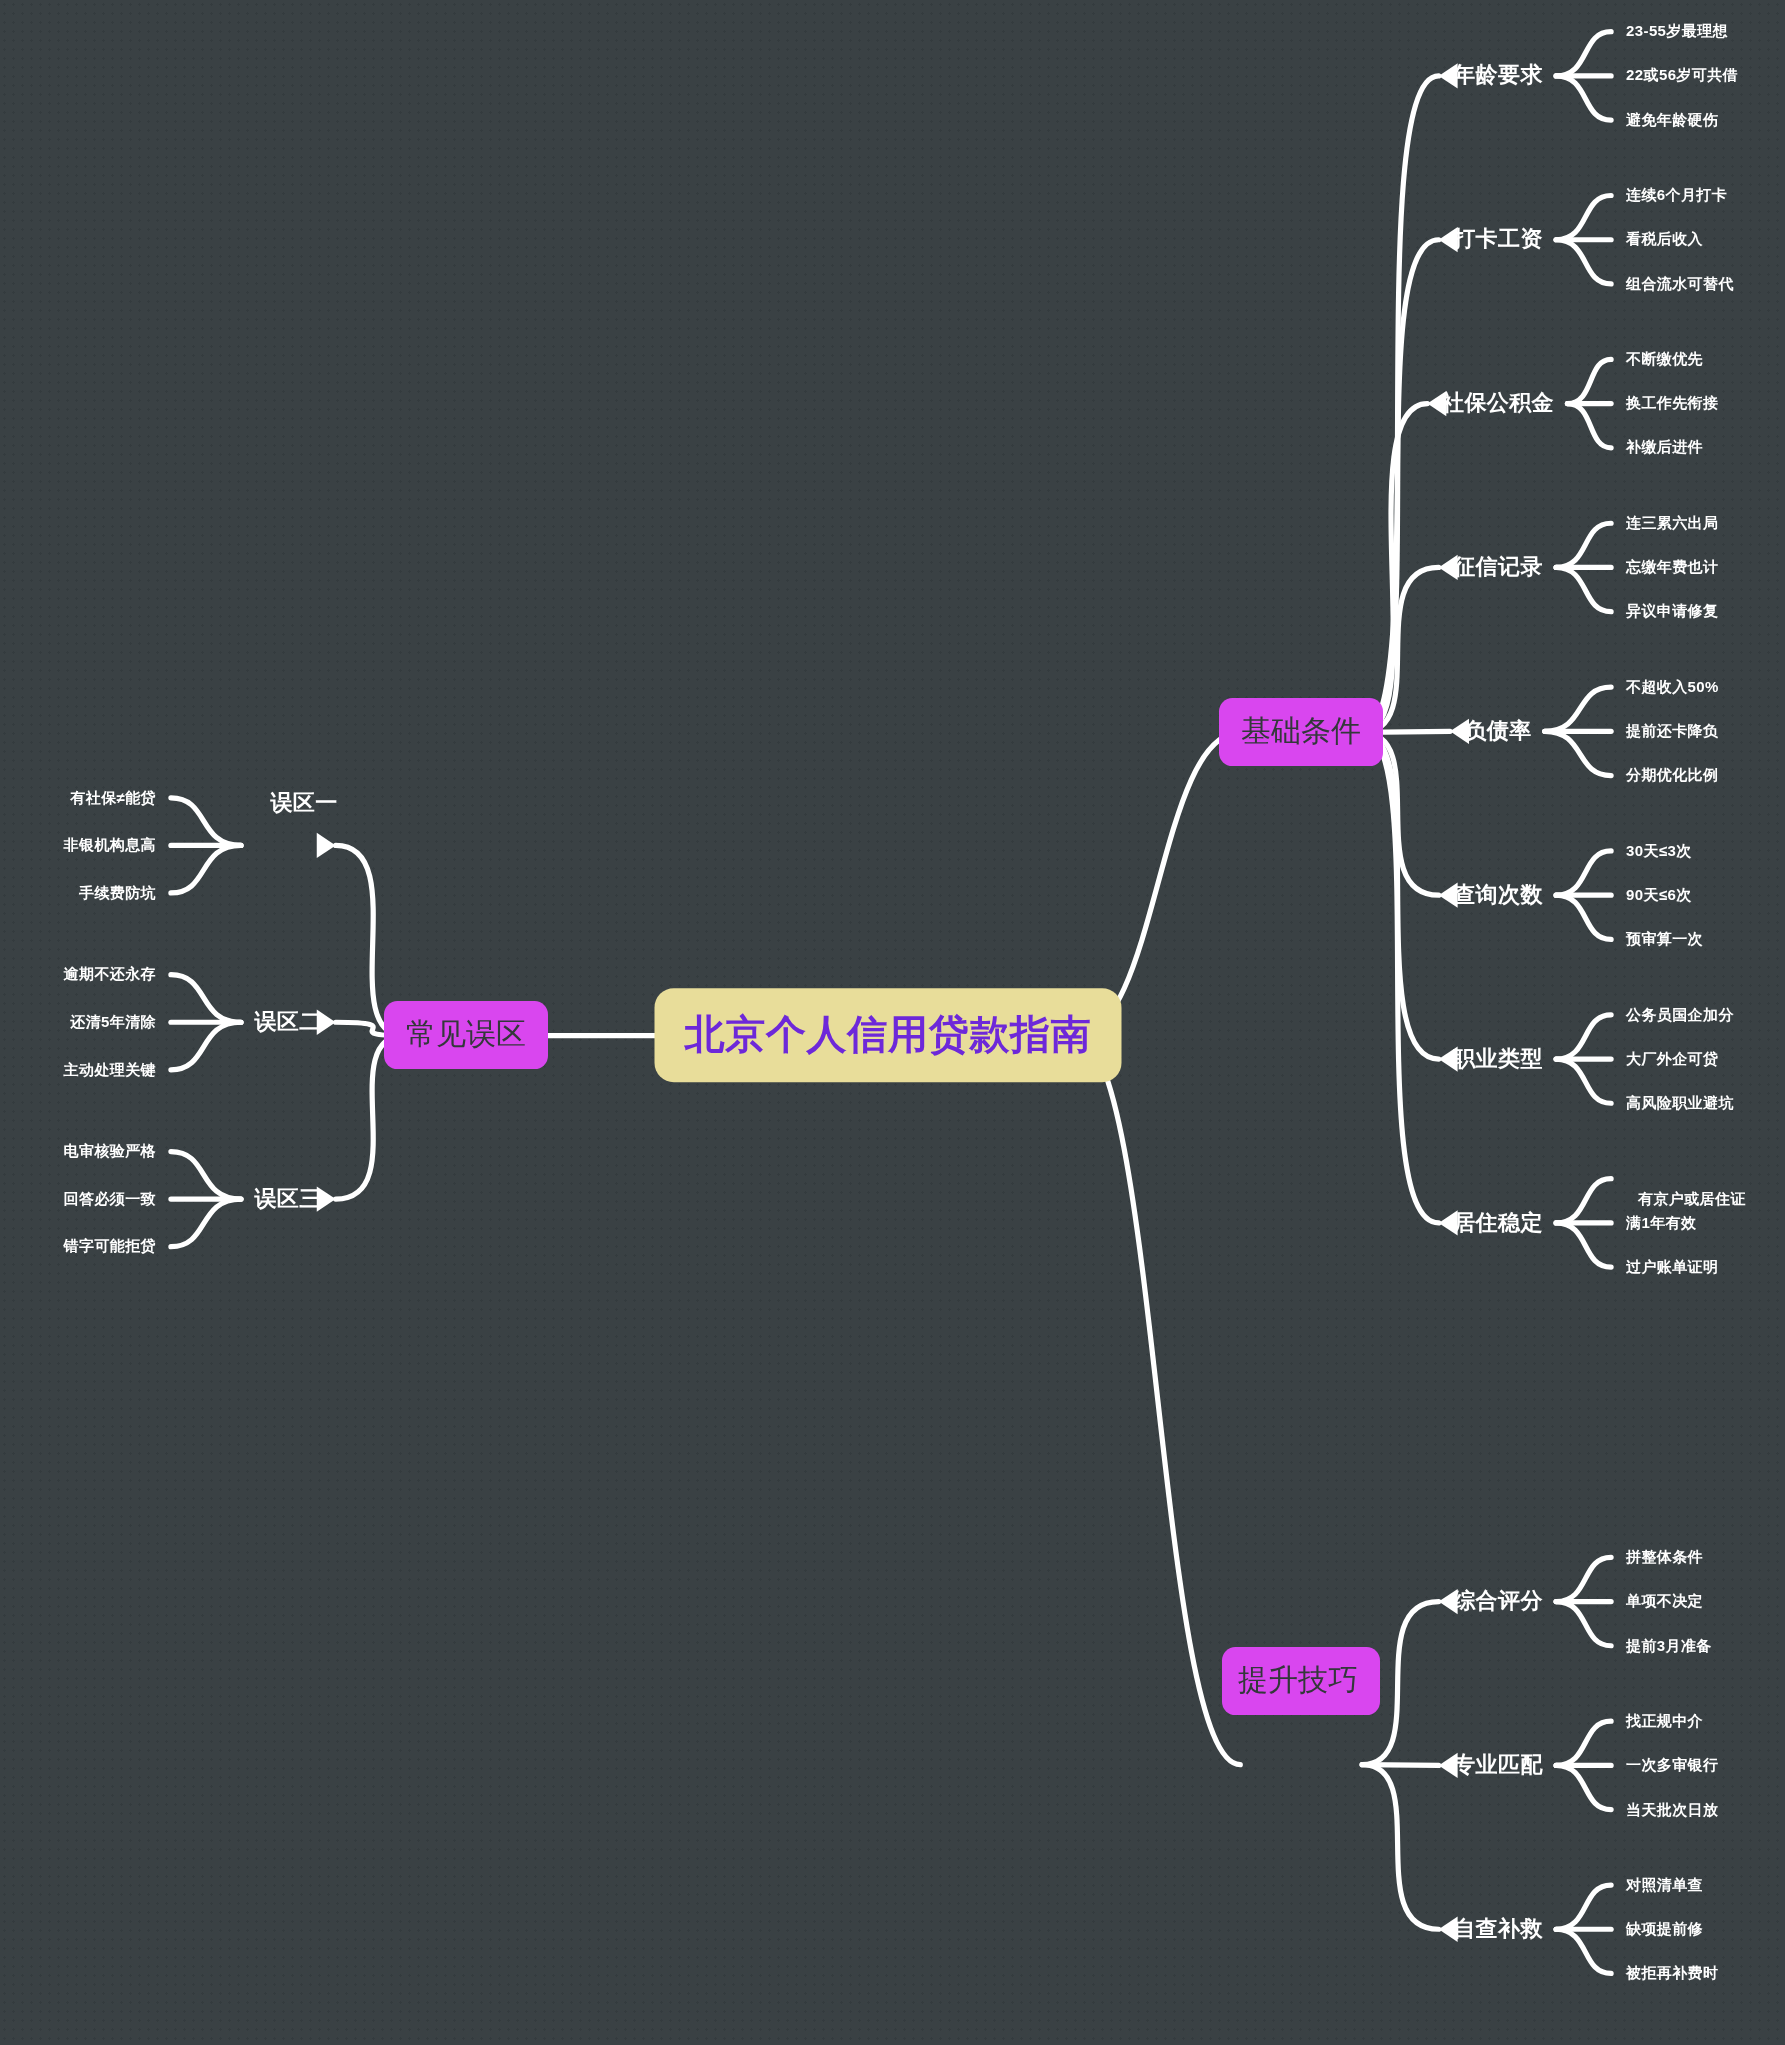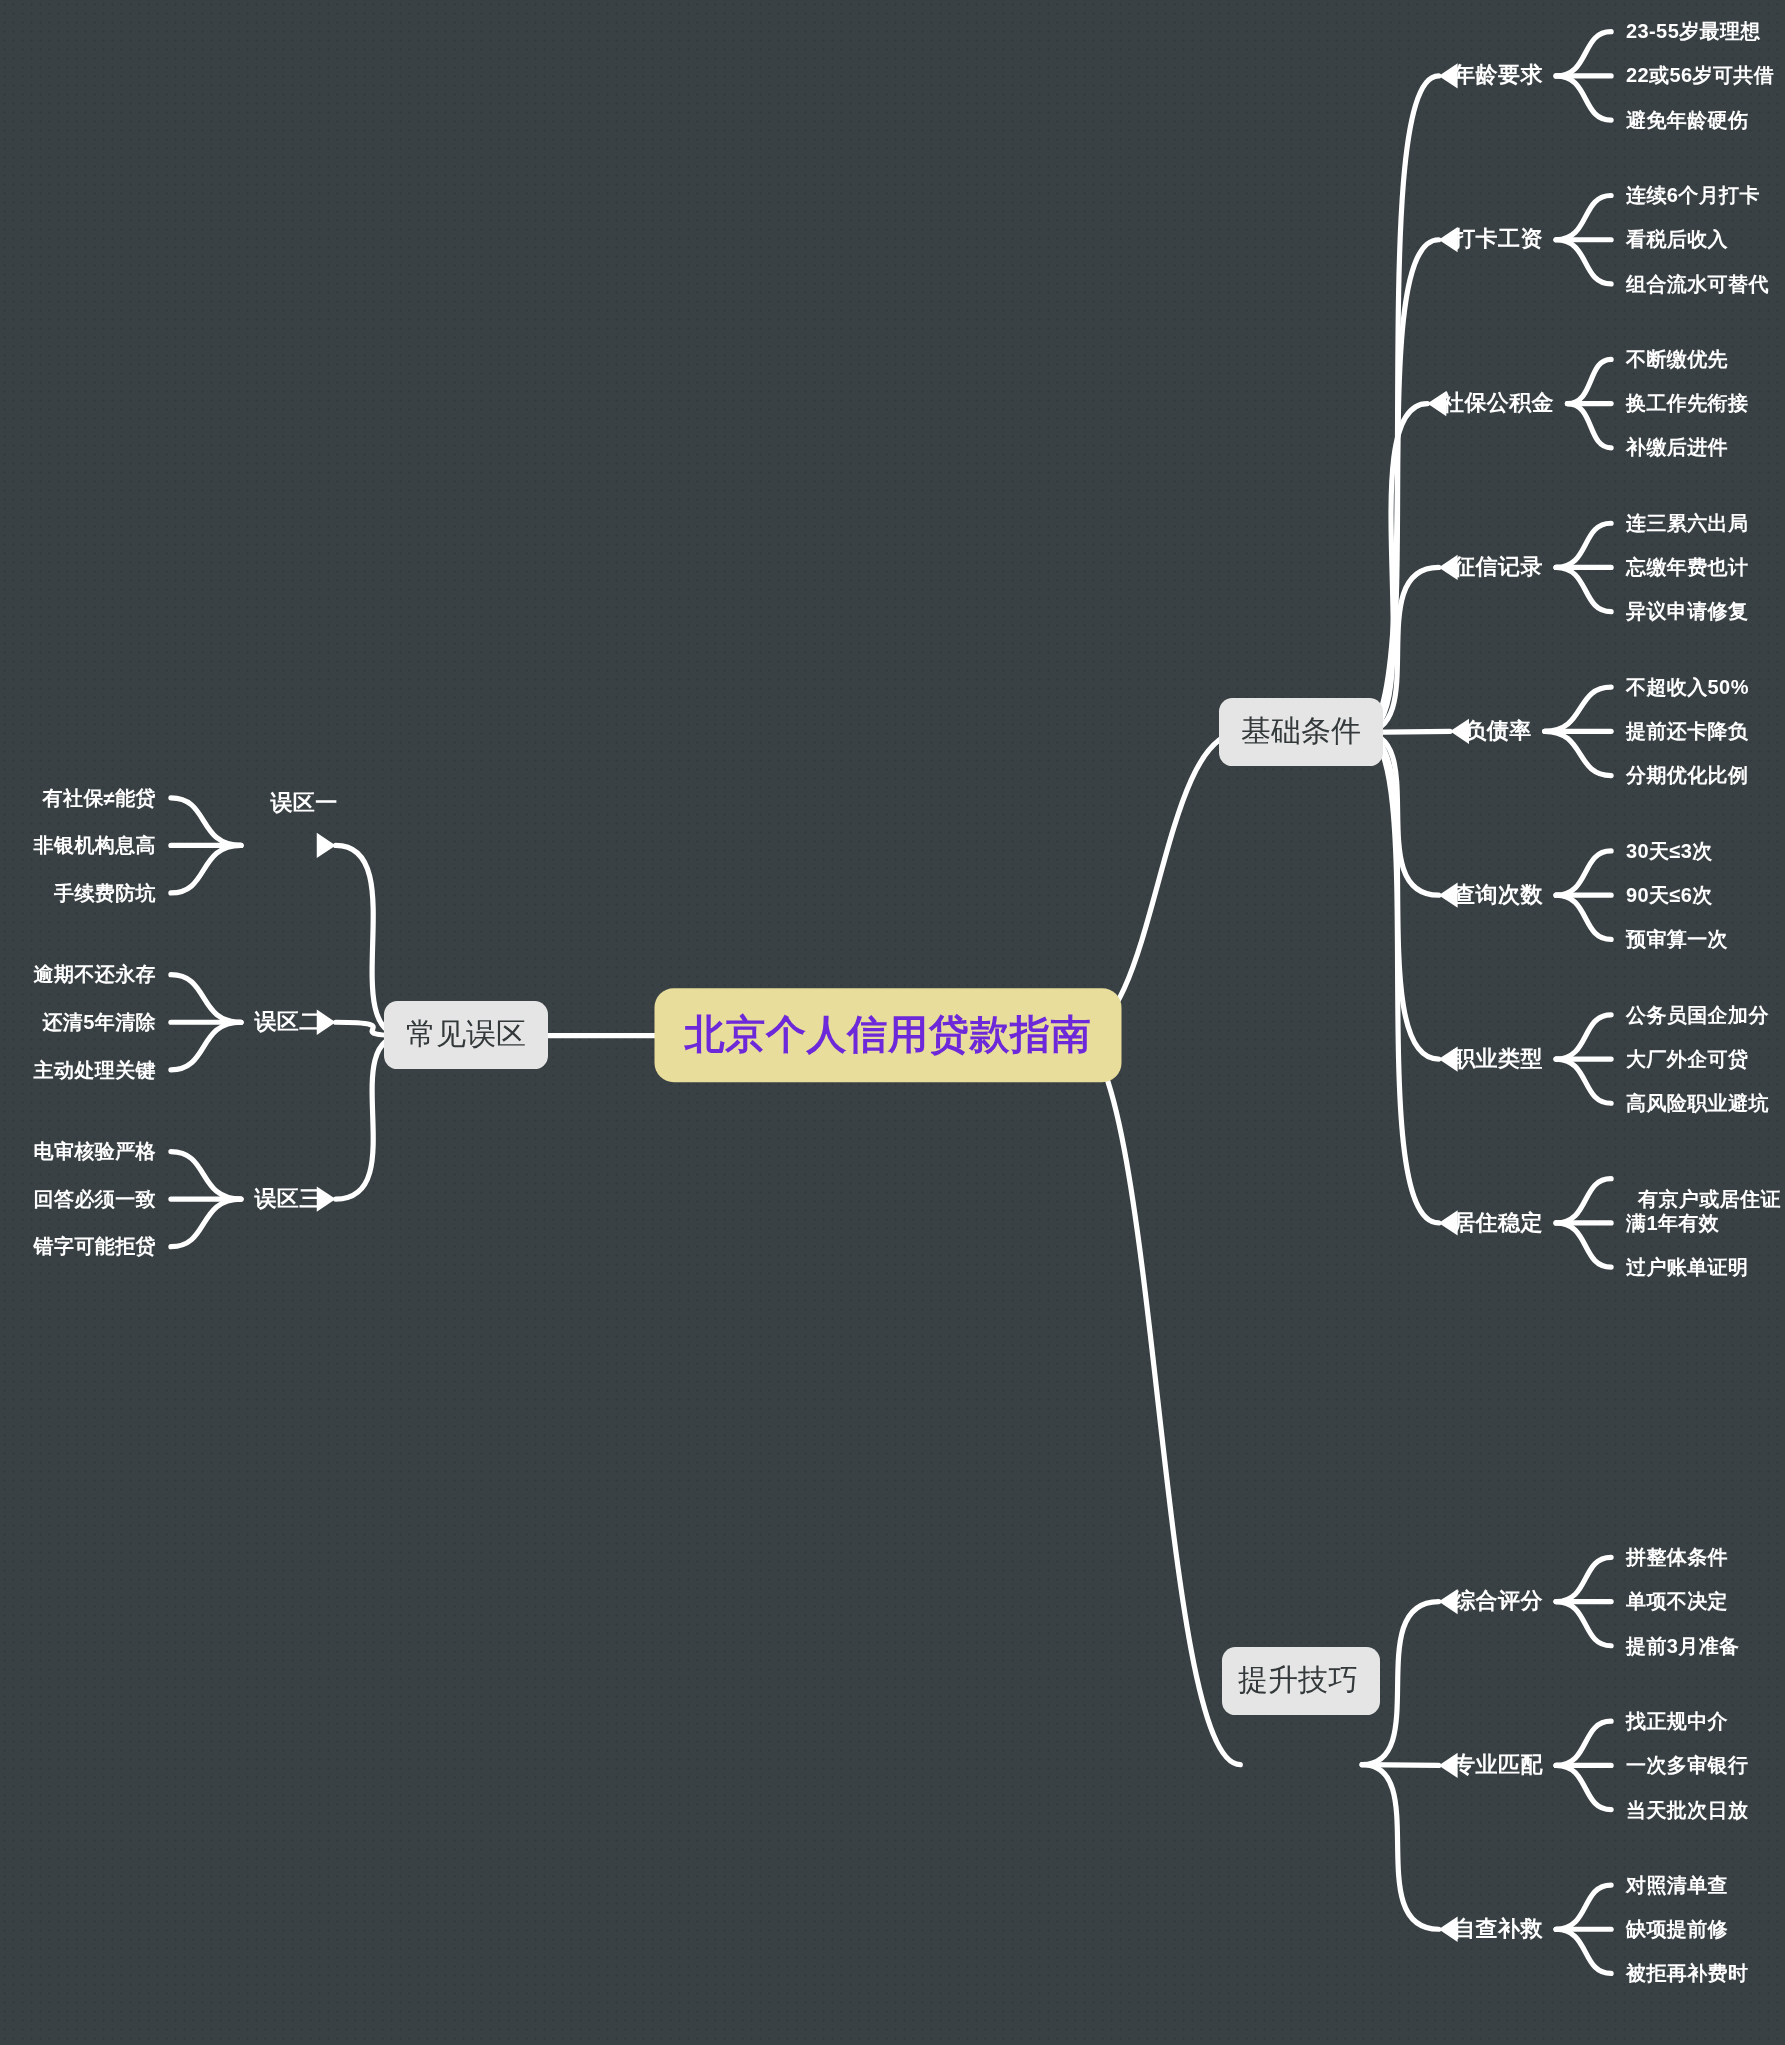--- a/index.html
+++ b/index.html
@@ -20,30 +20,30 @@
 
   .node{position:absolute;transform:translateY(-50%);white-space:nowrap;}
 
   .root{
     background:#e8dd9a;color:#6d28d9;
     font-size:40px;font-weight:bold;
     padding:19.3px 30px;border-radius:19.3px;
     letter-spacing:0.7px;
   }
   .branch{
-    background:#e5e5e5;color:#33383a;
+    background:#d946ef;color:#33383a;
     font-size:30px;font-weight:400;
     padding:13.4px 22px;border-radius:13.4px;
   }
   .sub{
     color:#ffffff;font-size:22px;font-weight:bold;
     letter-spacing:0.4px;
   }
   .leaf{
-    color:#ffffff;font-size:20px;font-weight:bold;
+    color:#ffffff;font-size:15px;font-weight:bold;
     letter-spacing:0.4px;
   }
   .r-align{text-align:right;transform:translate(-100%,-50%);}
 </style>
 </head>
 <body>
 
 <div id="stage">
   <svg class="wires" viewBox="0 0 2402 2752" id="wires">
       <path d="M 1447 1393 C 1558 1393, 1558 985, 1669 985"></path>

